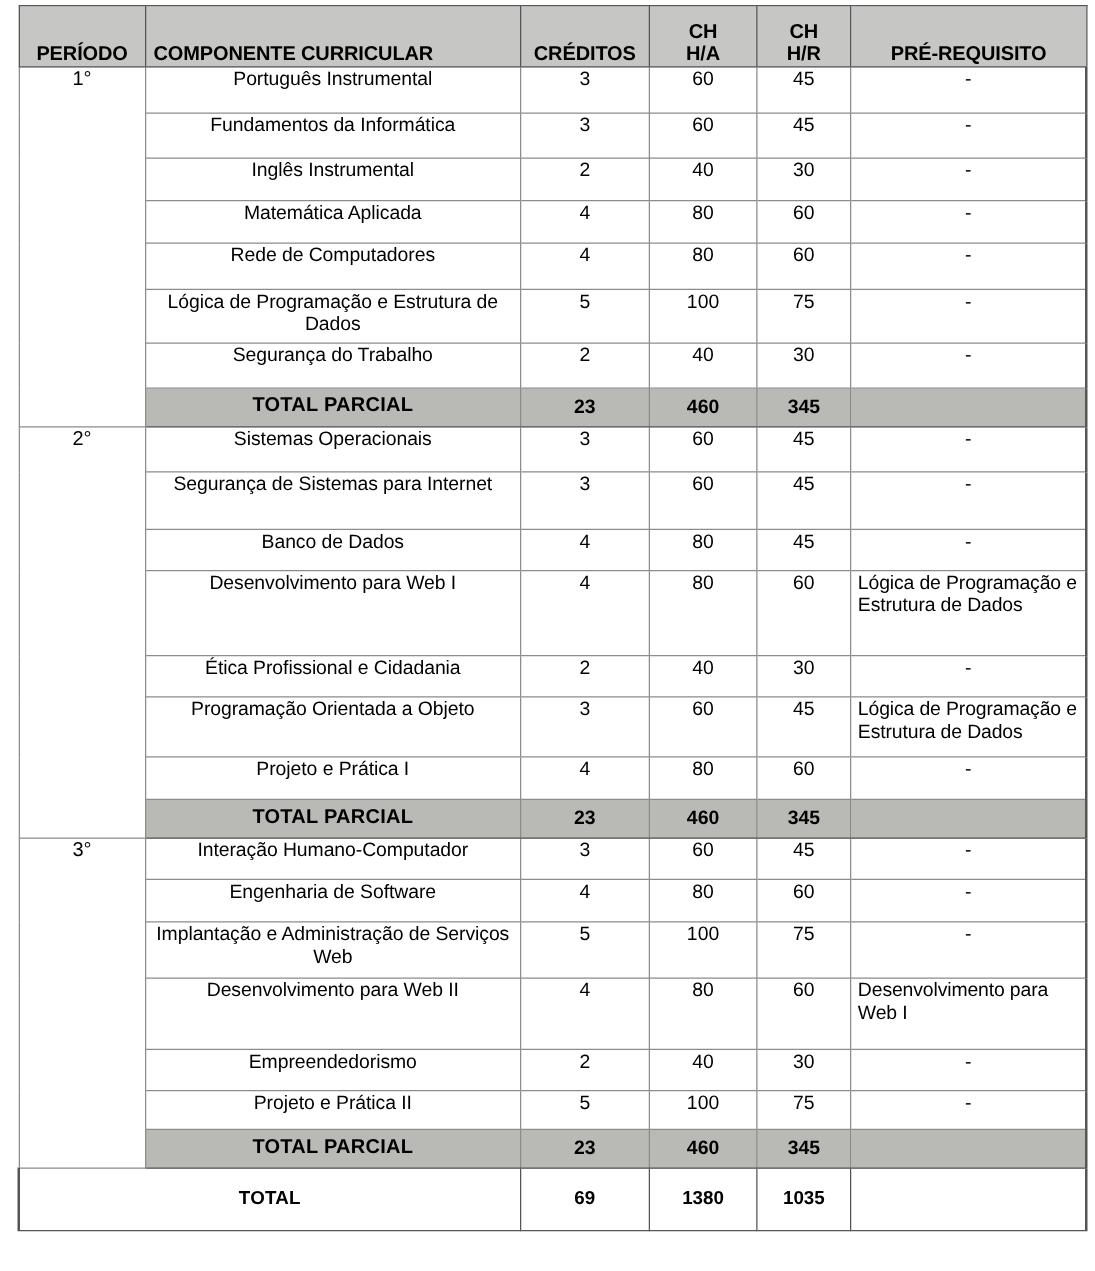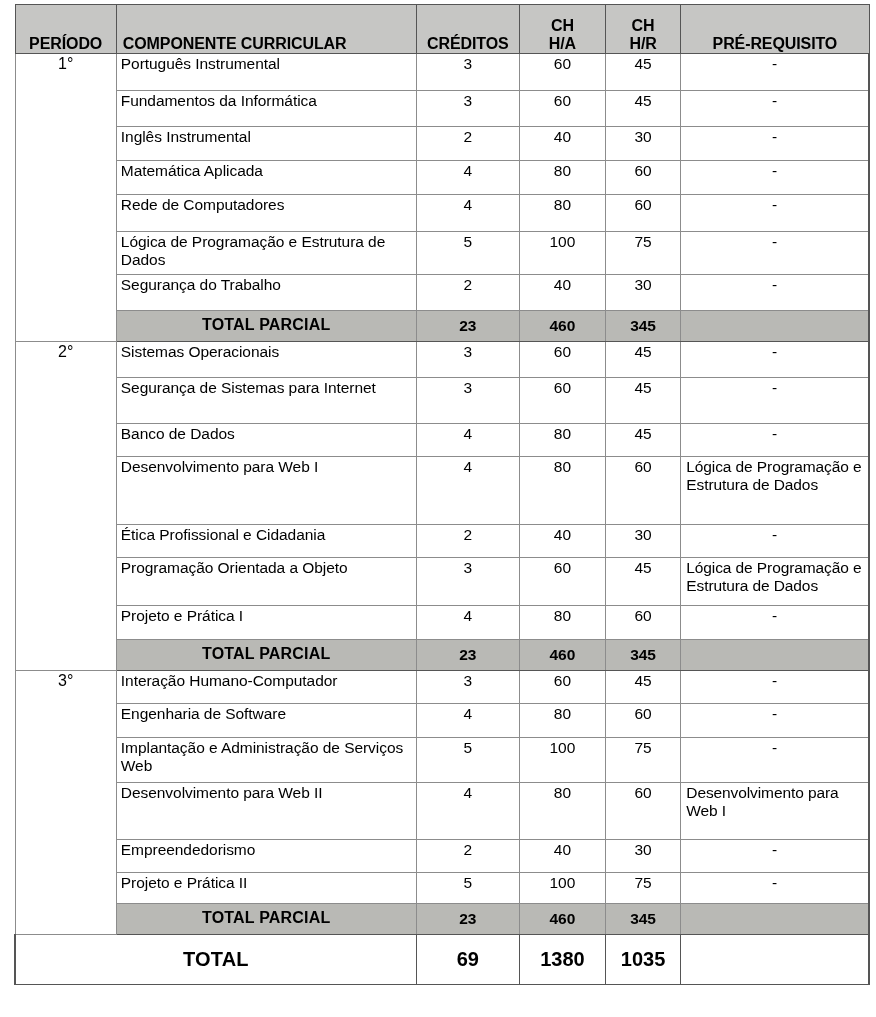--- a/index.html
+++ b/index.html
@@ -64,21 +64,21 @@
     text-align: center;
     vertical-align: middle;
     font-weight: bold;
     font-size: 16px;
     border-left: 2px solid #555555;
     border-right: 1px solid #7a7a7a;
   }
 
   
   td.comp {
-    text-align: left;
+    text-align: center;
     padding-left: 5px;
     padding-top: 2px;
     letter-spacing: -0.05px;
   }
 
   
   td.num {
     text-align: center;
     padding-top: 2px;
   }
@@ -110,21 +110,21 @@
   tr.subtotal td.st-pre { border-right: 2px solid #555555; }
 
   
   tr.grandtotal td {
     background: #ffffff;
     font-weight: bold;
     text-align: center;
     vertical-align: middle;
     height: 46px;
     border: 1px solid #555555;
-    font-size: 20px;
+    font-size: 15px;
   }
   tr.grandtotal td.gt-label { letter-spacing: 0.2px; }
   tr.grandtotal td.gt-first { border-left: 2px solid #555555; }
   tr.grandtotal td.gt-pre   { border-right: 2px solid #555555; }
 
   tr.period-start td { border-top: 1px solid #3a3a3a; }
 
   .two-line { display: block; }
 </style>
 </head>

